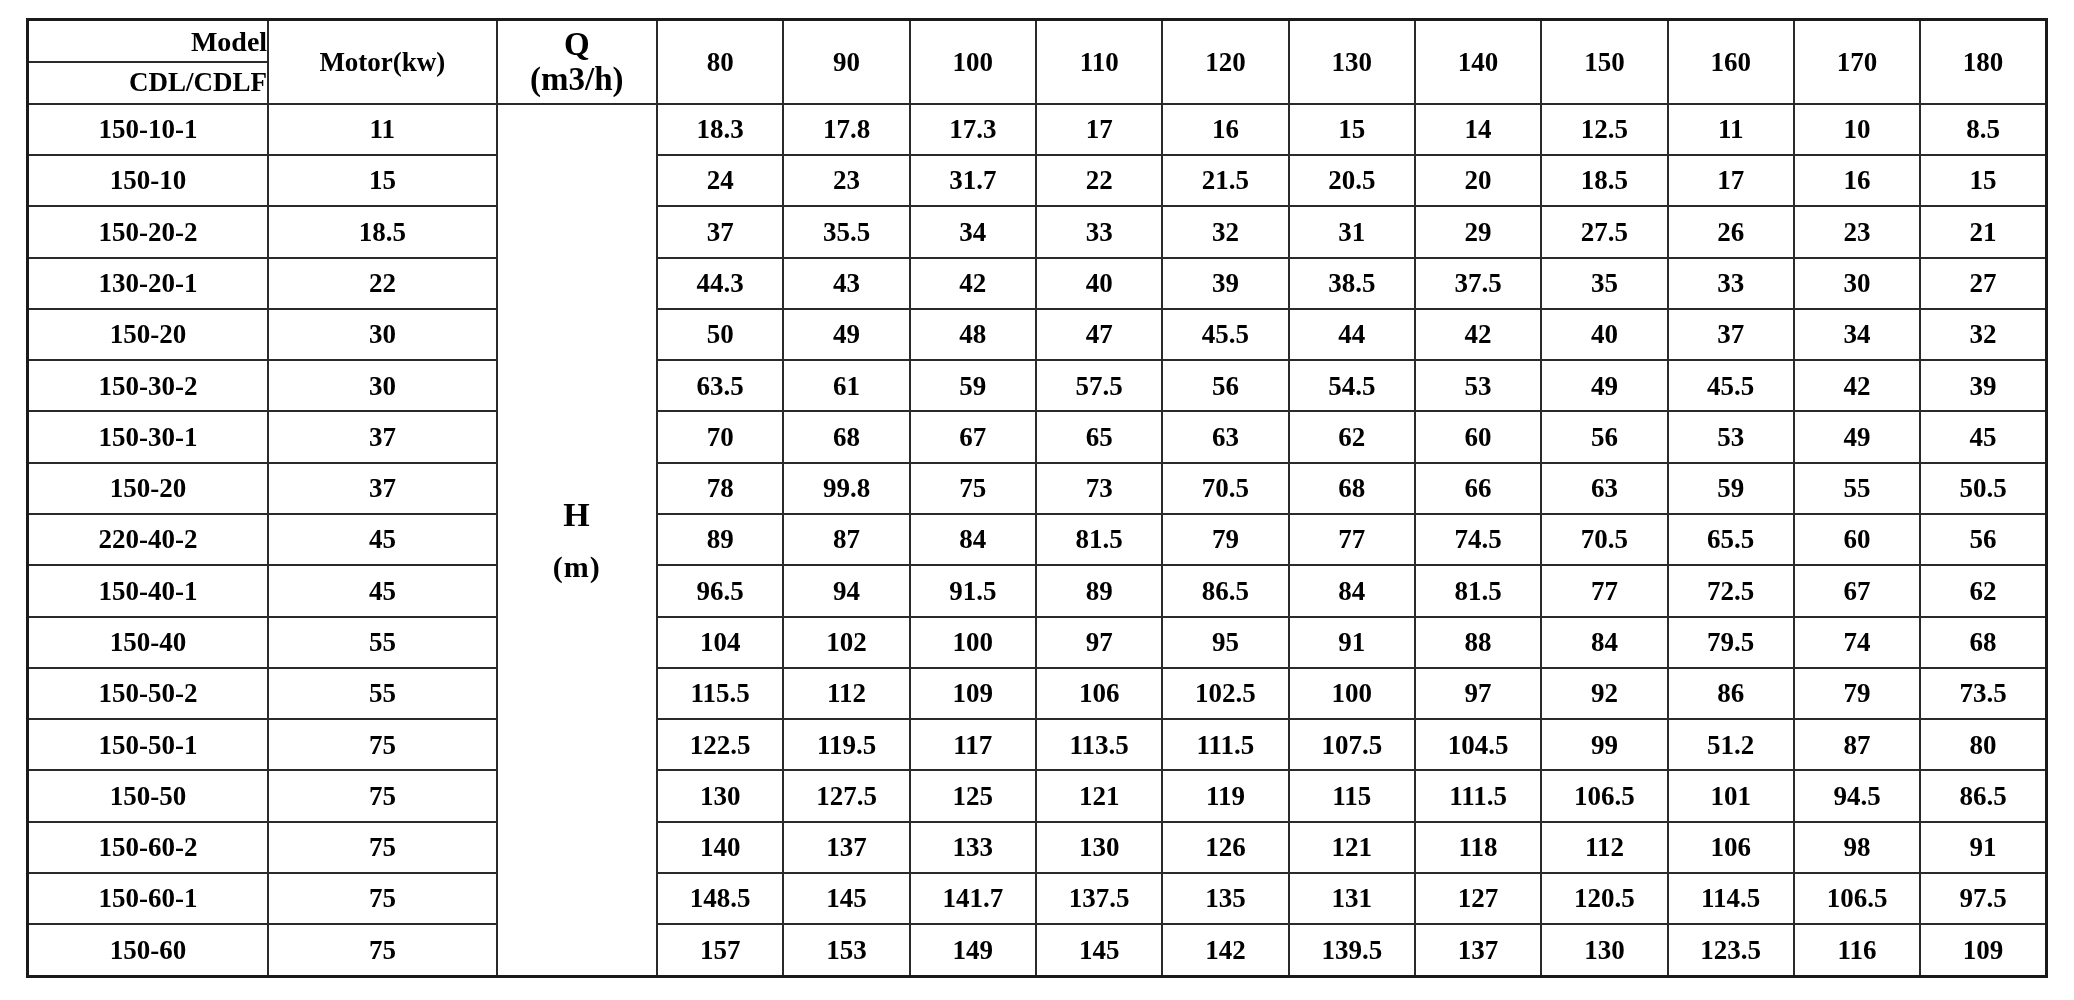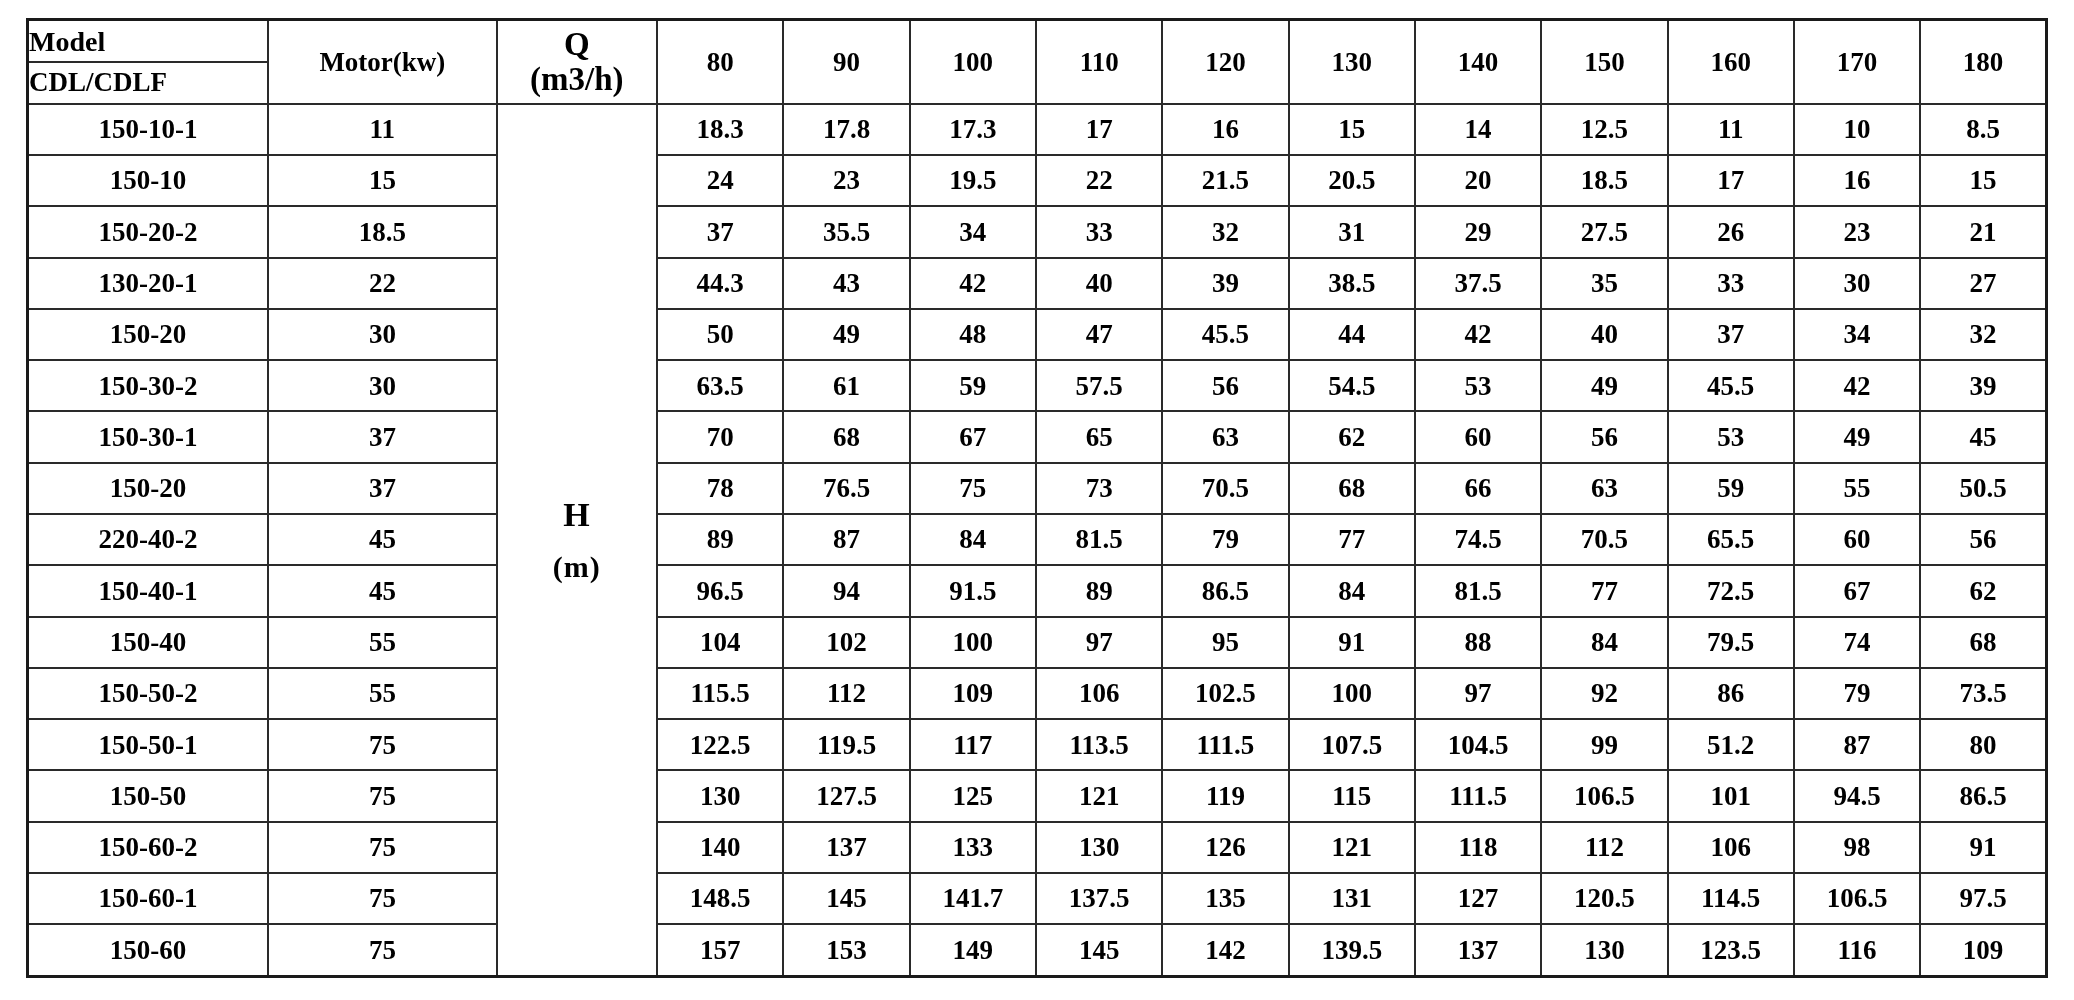--- a/index.html
+++ b/index.html
@@ -38,21 +38,21 @@
     padding: 0;
     background: #ffffff;
     white-space: nowrap;
   }
   
   .hdr-model-wrap {
     padding: 0;
   }
   .hdr-model-top, .hdr-model-bot {
     display: block;
-    text-align: left;
+    text-align: right;
     font-weight: bold;
   }
   .hdr-model-top {
     font-size: 28px;
     padding: 6px 0 5px 0;
     border-bottom: 2px solid #2a2a2a;
   }
   .hdr-model-bot {
     font-size: 27px;
     padding: 5px 0 6px 0;
@@ -149,21 +149,21 @@
         <td class="val-cell">12.5</td>
         <td class="val-cell">11</td>
         <td class="val-cell">10</td>
         <td class="val-cell">8.5</td>
       </tr>
       <tr>
         <td class="model-cell">150-10</td>
         <td class="motor-cell">15</td>
         <td class="val-cell">24</td>
         <td class="val-cell">23</td>
-        <td class="val-cell">19.5</td>
+        <td class="val-cell">31.7</td>
         <td class="val-cell">22</td>
         <td class="val-cell">21.5</td>
         <td class="val-cell">20.5</td>
         <td class="val-cell">20</td>
         <td class="val-cell">18.5</td>
         <td class="val-cell">17</td>
         <td class="val-cell">16</td>
         <td class="val-cell">15</td>
       </tr>
       <tr>
@@ -238,21 +238,21 @@
         <td class="val-cell">60</td>
         <td class="val-cell">56</td>
         <td class="val-cell">53</td>
         <td class="val-cell">49</td>
         <td class="val-cell">45</td>
       </tr>
       <tr>
         <td class="model-cell">150-20</td>
         <td class="motor-cell">37</td>
         <td class="val-cell">78</td>
-        <td class="val-cell">76.5</td>
+        <td class="val-cell">99.8</td>
         <td class="val-cell">75</td>
         <td class="val-cell">73</td>
         <td class="val-cell">70.5</td>
         <td class="val-cell">68</td>
         <td class="val-cell">66</td>
         <td class="val-cell">63</td>
         <td class="val-cell">59</td>
         <td class="val-cell">55</td>
         <td class="val-cell">50.5</td>
       </tr>

